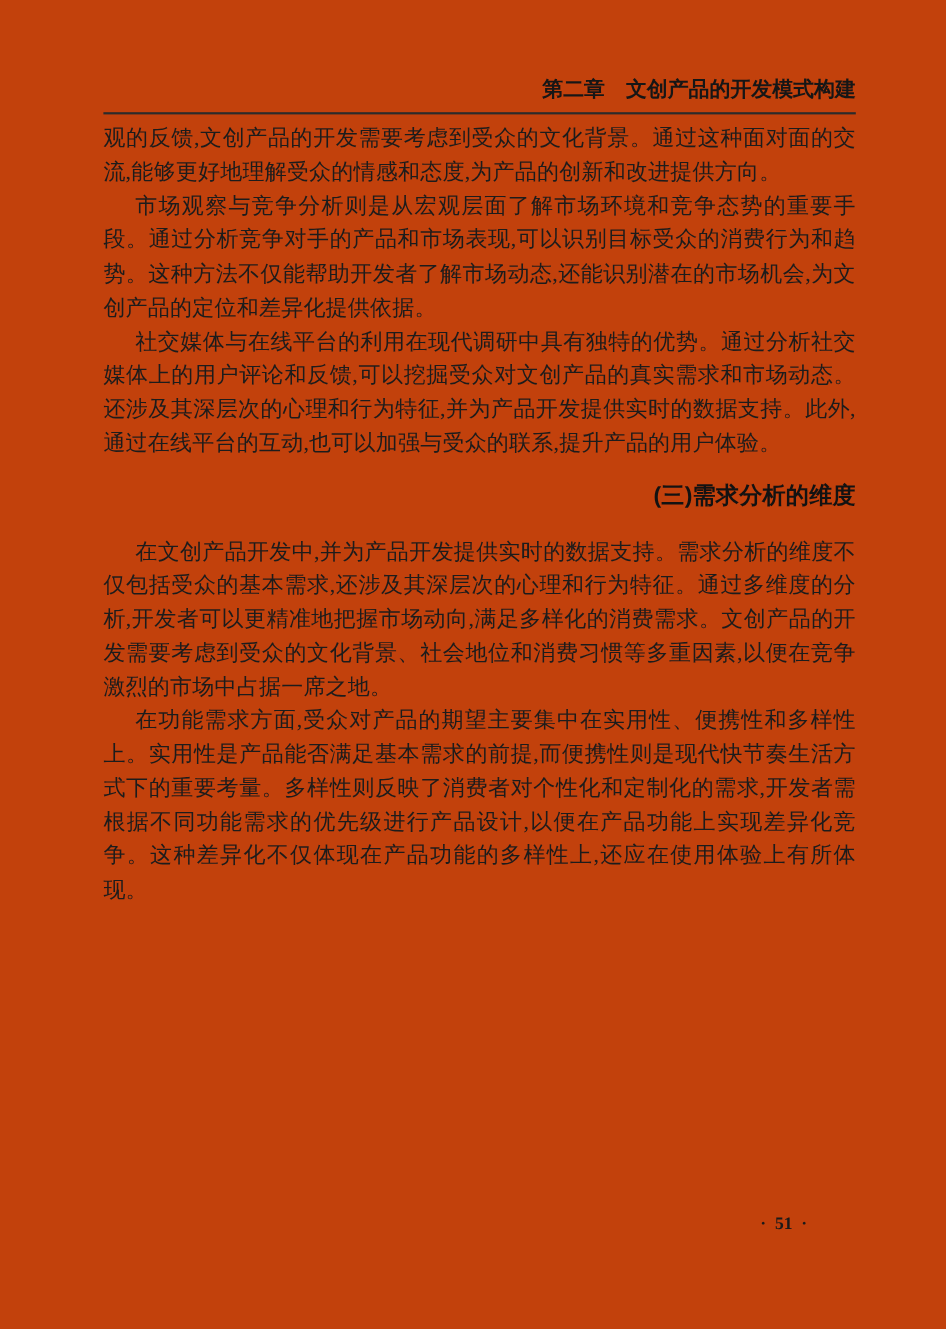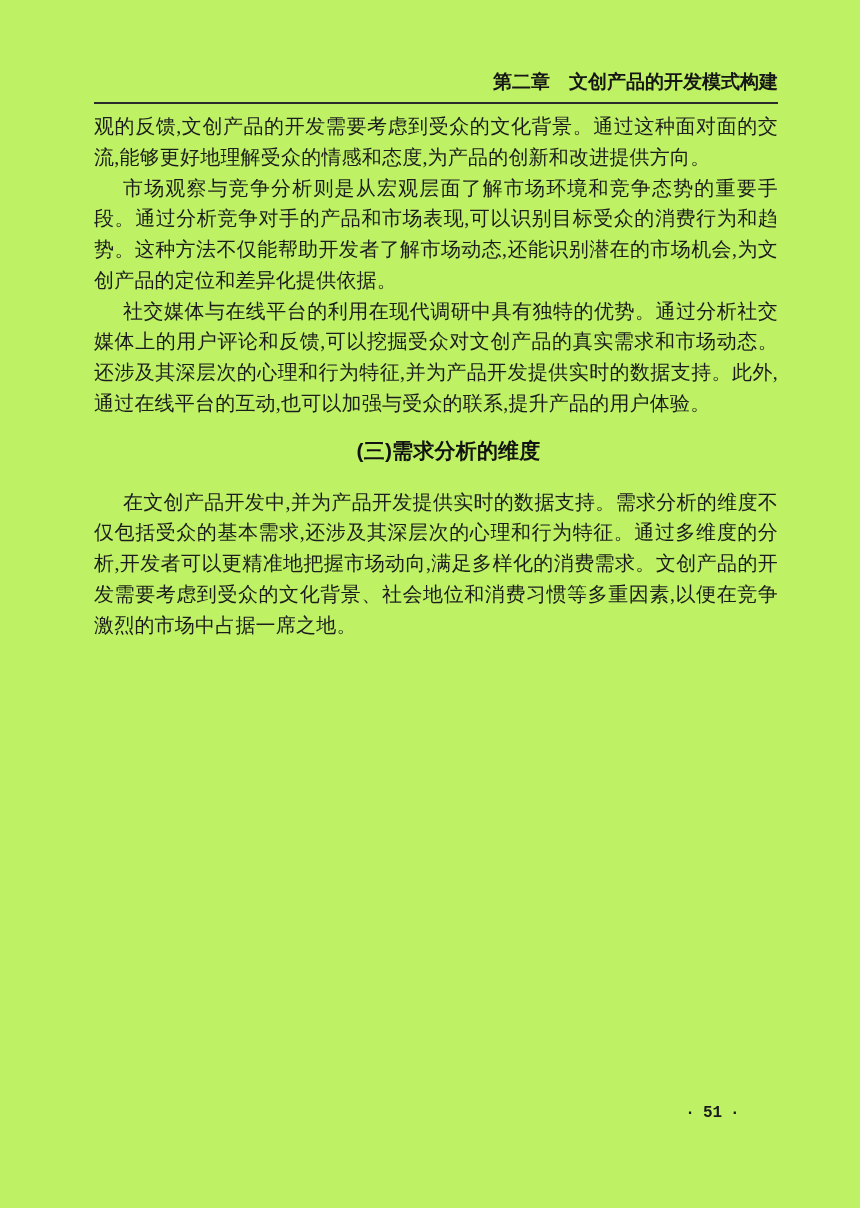--- a/index.html
+++ b/index.html
@@ -4,21 +4,21 @@
 <style>
   html, body {
     margin: 0;
     padding: 0;
     background: #ffffff;
   }
   .page {
     position: relative;
     width: 860px;
     height: 1208px;
-    background: #bef264;
+    background: #c2410c;
     overflow: hidden;
     font-family: "Liberation Serif", "DejaVu Serif", serif;
     color: #1c1c1c;
   }
   .running-head {
     position: absolute;
     top: 70px;
     left: 94px;
     width: 684px;
     text-align: right;
@@ -60,29 +60,29 @@
     text-indent: 0;
   }
   .section-heading {
     font-family: "Liberation Sans", "DejaVu Sans", sans-serif;
     font-weight: bold;
     font-size: 21px;
     line-height: 26px;
     color: #121212;
     margin: 19px 0 23px 0;
     text-indent: 25px;
-    text-align: center;
+    text-align: right;
   }
   .page-number {
     position: absolute;
     top: 1103px;
     left: 640px;
     width: 145px;
     text-align: center;
-    font-family: Liberation Mono, monospace;
+    font-family: Liberation Serif, serif;
     font-weight: bold;
     font-size: 16px;
     line-height: 20px;
     color: #1a1a1a;
     white-space: nowrap;
   }
   .page-number .dot {
     display: inline-block;
     margin: 0 8px;
   }
@@ -99,19 +99,20 @@
   <div class="head-rule"></div>
 
   <div class="content">
     <p class="no-indent">观的反馈,文创产品的开发需要考虑到受众的文化背景。通过这种面对面的交流,能够更好地理解受众的情感和态度,为产品的创新和改进提供方向。</p>
     <p>市场观察与竞争分析则是从宏观层面了解市场环境和竞争态势的重要手段。通过分析竞争对手的产品和市场表现,可以识别目标受众的消费行为和趋势。这种方法不仅能帮助开发者了解市场动态,还能识别潜在的市场机会,为文创产品的定位和差异化提供依据。</p>
     <p>社交媒体与在线平台的利用在现代调研中具有独特的优势。通过分析社交媒体上的用户评论和反馈,可以挖掘受众对文创产品的真实需求和市场动态。还涉及其深层次的心理和行为特征,并为产品开发提供实时的数据支持。此外,通过在线平台的互动,也可以加强与受众的联系,提升产品的用户体验。</p>
 
     <div class="section-heading">(三)需求分析的维度</div>
 
     <p>在文创产品开发中,并为产品开发提供实时的数据支持。需求分析的维度不仅包括受众的基本需求,还涉及其深层次的心理和行为特征。通过多维度的分析,开发者可以更精准地把握市场动向,满足多样化的消费需求。文创产品的开发需要考虑到受众的文化背景、社会地位和消费习惯等多重因素,以便在竞争激烈的市场中占据一席之地。</p>
+    <p>在功能需求方面,受众对产品的期望主要集中在实用性、便携性和多样性上。实用性是产品能否满足基本需求的前提,而便携性则是现代快节奏生活方式下的重要考量。多样性则反映了消费者对个性化和定制化的需求,开发者需根据不同功能需求的优先级进行产品设计,以便在产品功能上实现差异化竞争。这种差异化不仅体现在产品功能的多样性上,还应在使用体验上有所体现。</p>
   </div>
 
   <div class="page-number">
     <span class="dot">·</span><span>51</span><span class="dot">·</span>
   </div>
 
 </div>
 
 </body></html>

